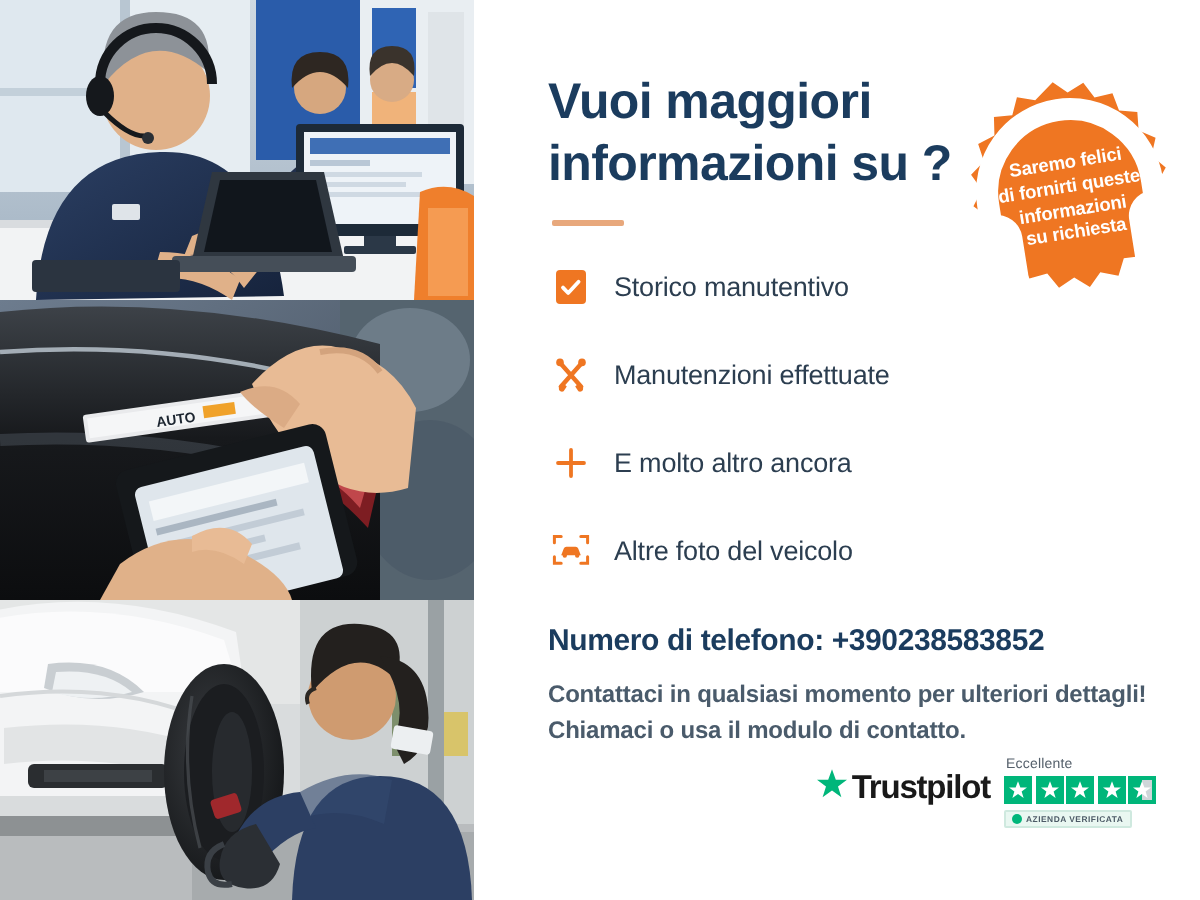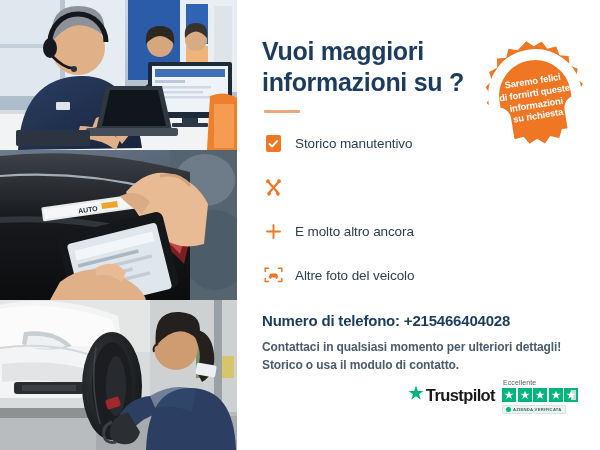--- a/index.html
+++ b/index.html
@@ -32,21 +32,21 @@
     overflow: hidden;
   }
   .photo svg { display:block; width:100%; height:100%; }
 
   
   .content-col {
     position: relative;
     flex: 1 1 auto;
     height: 450px;
     background: #ffffff;
-    padding: 36px 20px 0 25px;
+    padding: 36px 20px 0 37px;
     box-sizing: border-box;
   }
 
   .headline {
     color: #1b3c5e;
     font-size: 25px;
     line-height: 1.22;
     font-weight: bold;
     letter-spacing: -0.3px;
     margin: 0;
@@ -412,20 +412,21 @@
             <g stroke="#ef7622" stroke-width="2.2" stroke-linecap="round" fill="none">
               <path d="M4 3.4 L14.6 15.4"></path>
               <path d="M15 3.4 L4.4 15.4"></path>
             </g>
             <circle cx="4" cy="3.2" r="1.9" fill="#ef7622"></circle>
             <circle cx="15" cy="3.2" r="1.9" fill="#ef7622"></circle>
             <path d="M13.4 13.6 L15.6 16.2 a1.6 1.6 0 0 1 -2.4 1.4 L11.6 15.2z" fill="#ef7622"></path>
             <path d="M5.6 13.6 L3.4 16.2 a1.6 1.6 0 0 0 2.4 1.4 L7.4 15.2z" fill="#ef7622"></path>
           </svg>
         </span>
+        <span class="feature-label">Manutenzioni effettuate</span>
       </li>
 
 
       <li class="feature-item">
         <span class="feature-icon">
           <svg width="19" height="19" viewBox="0 0 19 19">
             <g stroke="#ef7622" stroke-width="1.9" stroke-linecap="round">
               <path d="M9.5 3 V16"></path>
               <path d="M3 9.5 H16"></path>
             </g>
@@ -445,24 +446,24 @@
             </g>
             <path d="M4.6 11.6 l1.3 -3.3 a1.4 1.4 0 0 1 1.3 -0.9 h4.6 a1.4 1.4 0 0 1 1.3 0.9 l1.3 3.3 z" fill="#ef7622"></path>
             <circle cx="6.4" cy="11.8" r="1.1" fill="#ef7622"></circle>
             <circle cx="12.6" cy="11.8" r="1.1" fill="#ef7622"></circle>
           </svg>
         </span>
         <span class="feature-label">Altre foto del veicolo</span>
       </li>
     </ul>
 
-    <div class="phone-line">Numero di telefono: +215466404028</div>
+    <div class="phone-line">Numero di telefono: +390238583852</div>
     <div class="contact-text">
       <div>Contattaci in qualsiasi momento per ulteriori dettagli!</div>
-      <div>Storico o usa il modulo di contatto.</div>
+      <div>Chiamaci o usa il modulo di contatto.</div>
     </div>
 
     <div class="trustpilot-row">
       <div class="tp-brand">
         <span>
           <svg width="16" height="16" viewBox="0 0 16 16">
             <path d="M8 0.6 L9.9 5.9 L15.5 5.9 L11 9.2 L12.7 14.6 L8 11.3 L3.3 14.6 L5 9.2 L0.5 5.9 L6.1 5.9 Z" fill="#00b67a"></path>
           </svg>
         </span>
         <span class="tp-brand-name">Trustpilot</span>

